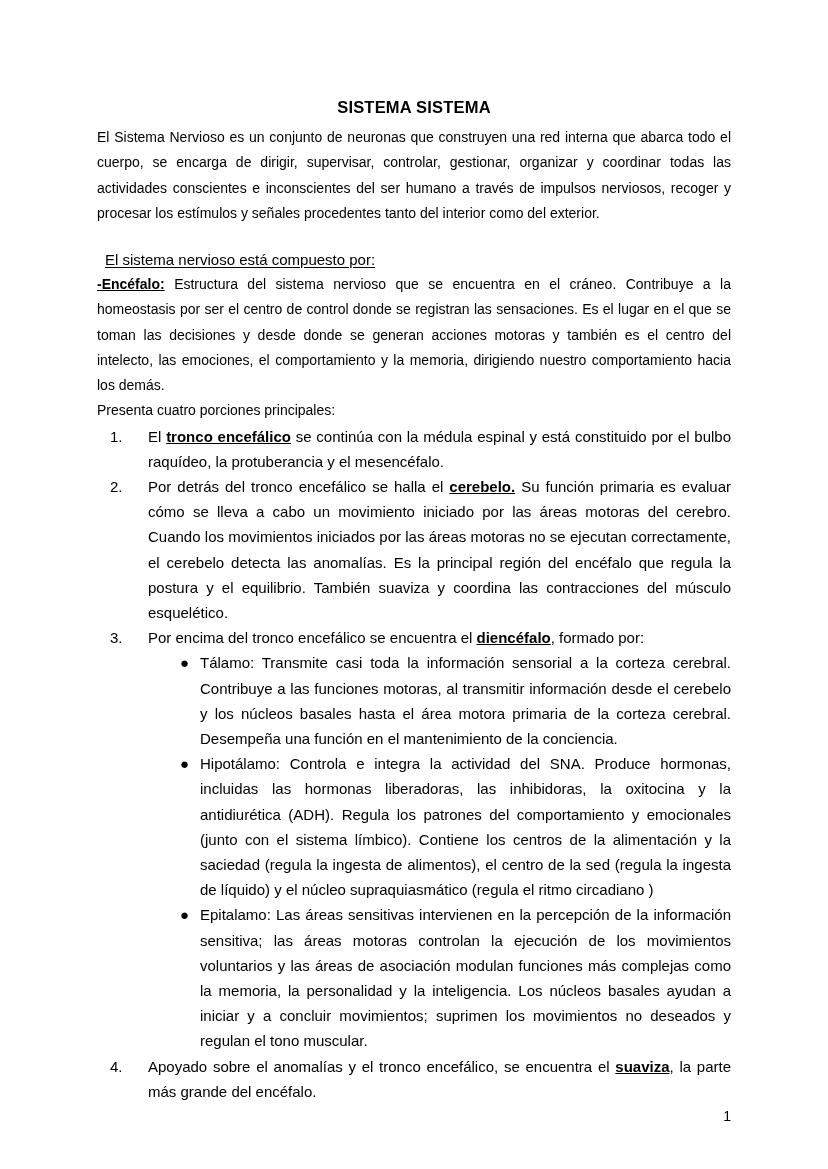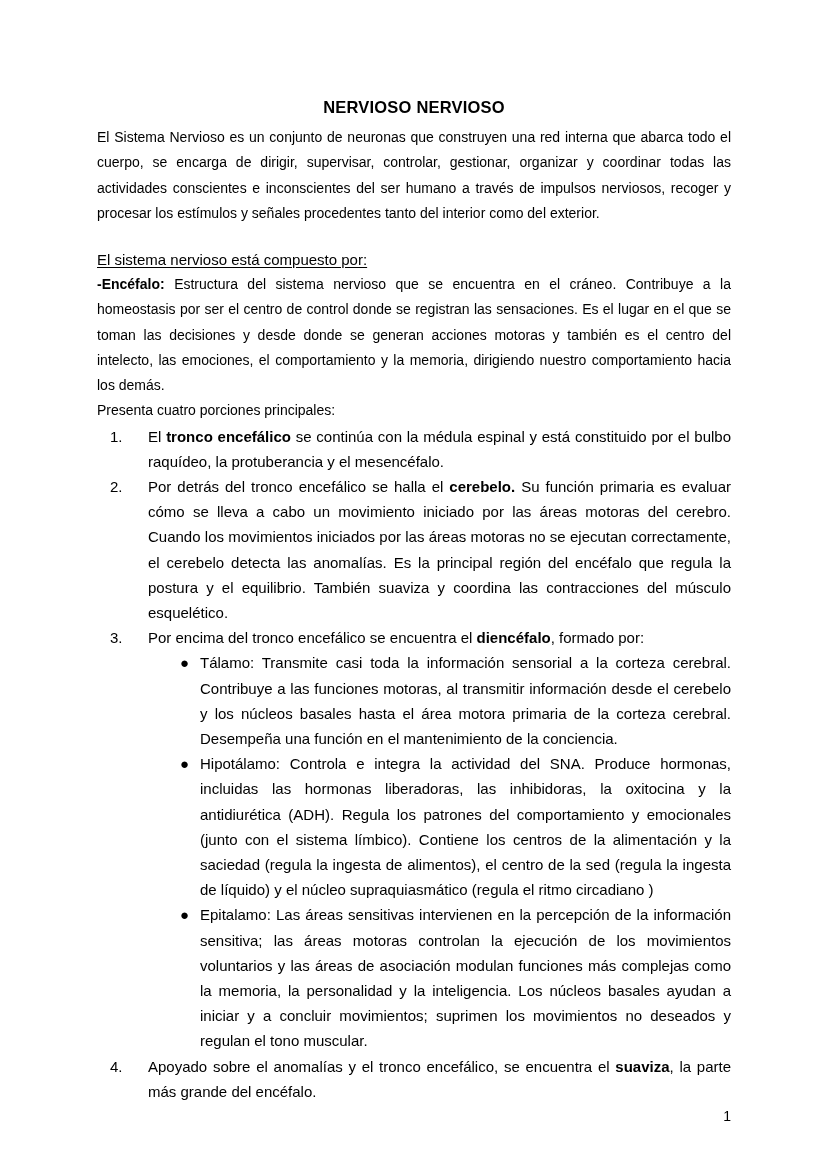--- a/index.html
+++ b/index.html
@@ -48,23 +48,25 @@
   .section-heading {
     font-size: 15px;
     line-height: 25.2px;
     text-decoration: underline;
     text-underline-offset: 2px;
     margin: 0;
     text-align: left;
   }
   .gap-before {
     margin-top: 21px;
+    margin-left: 8px;
   }
   b, .b {
     font-weight: bold;
+    text-decoration: underline;
   }
   
   ol.num-list {
     list-style: none;
     margin: 0;
     padding: 0;
   }
   ol.num-list > li {
     position: relative;
     padding-left: 51px;
@@ -115,21 +117,21 @@
     line-height: 1;
     text-align: right;
   }
 </style>
 </head>
 <body>
 
 <div class="page">
   <div class="content">
 
-    <h1 class="doc-title">NERVIOSO NERVIOSO</h1>
+    <h1 class="doc-title">SISTEMA SISTEMA</h1>
 
     <p class="para">El Sistema Nervioso es un conjunto de neuronas que construyen una red interna que abarca todo el cuerpo, se encarga de dirigir, supervisar, controlar, gestionar, organizar y coordinar todas las actividades conscientes e inconscientes del ser humano a través de impulsos nerviosos, recoger y procesar los estímulos y señales procedentes tanto del interior como del exterior.</p>
 
     <p class="section-heading gap-before">El sistema nervioso está compuesto por:</p>
 
     <p class="para"><b class="b">-Encéfalo:</b><span> Estructura del sistema nervioso que se encuentra en el cráneo. Contribuye a la homeostasis por ser el centro de control donde se registran las sensaciones. Es el lugar en el que se toman las decisiones y desde donde se generan acciones motoras y también es el centro del intelecto, las emociones, el comportamiento y la memoria, dirigiendo nuestro comportamiento hacia los demás.</span></p>
 
     <p class="para">Presenta cuatro porciones principales:</p>
 
     <ol class="num-list">

